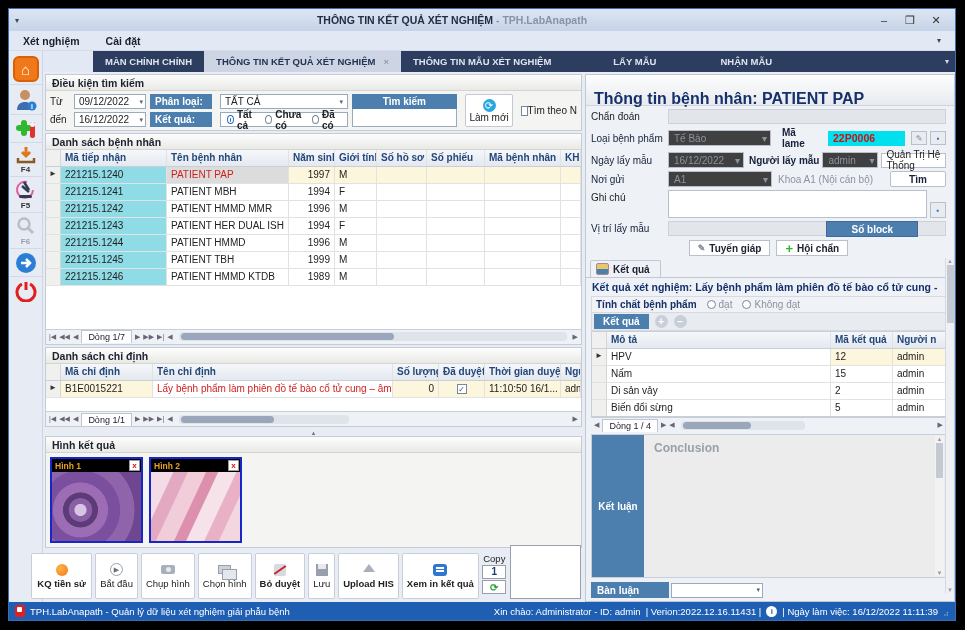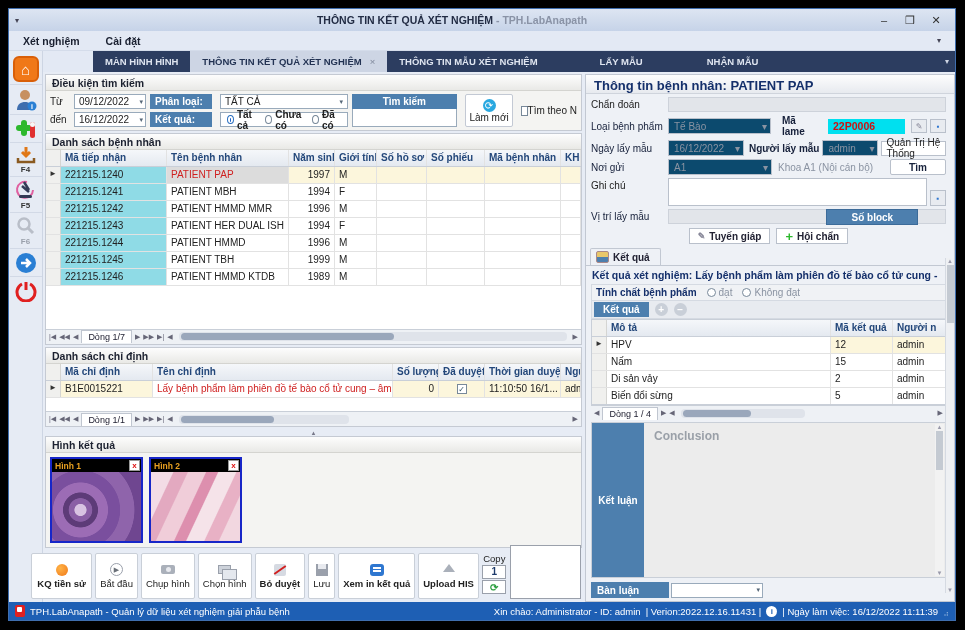--- a/index.html
+++ b/index.html
@@ -102,27 +102,27 @@
   .ic-save::after{content:"";position:absolute;left:2px;top:0;width:8px;height:5px;background:#e8eaef}
   .ic-print{width:14px;height:12px;background:#2f77d0;border-radius:3px;position:relative}
   .ic-print::after{content:"";position:absolute;left:3px;top:3px;width:8px;height:2px;background:#fff;box-shadow:0 3px 0 #fff}
   .ic-up{width:0;height:0;border-left:6px solid transparent;border-right:6px solid transparent;border-bottom:8px solid #aab0ba;position:relative;top:-2px}
   .copy-col{display:flex;flex-direction:column;align-items:center;width:30px;gap:1px}
   .copy-lbl{font-size:9.5px;color:#222}
   .copy-num{width:24px;height:14px;border:1px solid #9aa0ab;background:#fff;text-align:center;font-weight:bold;color:#1d3a6b}
   .copy-re{width:24px;height:14px;border:1px solid #9aa0ab;background:#fff;color:#2c9e3f;font-weight:bold;font-size:10px;text-align:center;line-height:13px}
   .preview-box{width:86px;border:1px solid #9aa0ab;background:#fff;align-self:stretch;margin-top:-8px}
   
-  .rp-hd{height:19px;background:linear-gradient(#fdfdfd,#e7eaef);border-bottom:1px solid #cfd4dc;font-weight:bold;color:#15306b;padding:3px 8px;font-size:13px;flex:0 0 auto}
+  .rp-hd{height:19px;background:linear-gradient(#fdfdfd,#e7eaef);border-bottom:1px solid #cfd4dc;font-weight:bold;color:#15306b;padding:15px 8px;font-size:16px;flex:0 0 auto}
   .rp-body{flex:1;display:flex;flex-direction:column;padding:3px 8px 0 5px;min-height:0}
   .frow{display:flex;align-items:center;margin-bottom:3px;gap:3px;flex:0 0 auto}
   .flbl{width:74px;flex:0 0 auto;color:#16203a;font-weight:normal}
   .flbl.plain{font-weight:normal;color:#222}
   .gray-field{background:#e2e5ea;border:1px solid #cdd2da;height:15px;flex:1}
-  .dis-combo{background:#0c4a6e;border:1px solid #b9c0cb;color:#8a93a2;height:16px;display:flex;align-items:center;padding:0 3px 0 5px;gap:4px}
+  .dis-combo{background:#404040;border:1px solid #b9c0cb;color:#8a93a2;height:16px;display:flex;align-items:center;padding:0 3px 0 5px;gap:4px}
   .dis-combo .cv{flex:1}
   .lame-lbl{font-weight:bold;color:#16203a;margin:0 4px 0 8px}
   .lame-val{background:#00e0ef;color:#c11;font-weight:bold;width:78px;height:15px;display:flex;align-items:center;padding:0 5px;font-size:10.5px}
   .mini-btn{width:16px;height:14px;border:1px solid #b9c0cb;background:#e8ebf0;display:flex;align-items:center;justify-content:center;font-size:8px;color:#889}
   .mini-btn.save{color:#2f77d0;font-weight:bold}
   .wht-input{background:#fff;border:1px solid #b9c0cb;height:15px;display:flex;align-items:center;padding:0 4px;flex:1}
   .gray-txt{color:#8a93a2}
   .btn-find{width:56px;height:16px;border:1px solid #b9c0cb;background:#fff;font-weight:bold;color:#16203a;text-align:center;line-height:15px;border-radius:2px}
   .note-area{flex:1;background:#fff;border:1px solid #b9c0cb;height:28px}
   .pos-field{flex:1;background:#e2e5ea;border:1px solid #cdd2da;height:15px;position:relative}
@@ -251,21 +251,21 @@
         </span>
       </div>
     </div>
 
     <div class="content">
 
       <div class="tabstrip">
         <div class="lead"></div>
         <div class="tabs">
           <span class="tab">
-              <span>MÀN HÌNH HÌNH</span>
+              <span>MÀN CHÍNH CHÍNH</span>
             </span>
           <span class="tab active">
               <span>THÔNG TIN KẾT QUẢ XÉT NGHIỆM</span>
               <span class="x">×</span>
             </span>
           <span class="tab">
               <span>THÔNG TIN MẪU XÉT NGHIỆM</span>
             </span>
           <span class="tab" style="margin-left:38px">
               <span>LẤY MẪU</span>
@@ -542,29 +542,29 @@
               <span class="lbl b">Bỏ duyệt</span>
             </div>
             <div class="tbtn">
               <span class="ic">
                   <span class="ic-save"></span>
                 </span>
               <span class="lbl">Lưu</span>
             </div>
             <div class="tbtn">
               <span class="ic">
-                  <span class="ic-print"></span>
-                </span>
-              <span class="lbl b">Xem in kết quả</span>
+                  <span class="ic-up"></span>
+                </span>
+              <span class="lbl b">Upload HIS</span>
             </div>
             <div class="tbtn">
               <span class="ic">
-                  <span class="ic-up"></span>
-                </span>
-              <span class="lbl b">Upload HIS</span>
+                  <span class="ic-print"></span>
+                </span>
+              <span class="lbl b">Xem in kết quả</span>
             </div>
             <div class="copy-col">
               <span class="copy-lbl">Copy</span>
               <span class="copy-num">1</span>
               <span class="copy-re">⟳</span>
             </div>
             <div class="preview-box"></div>
           </div>
         </div>
 

